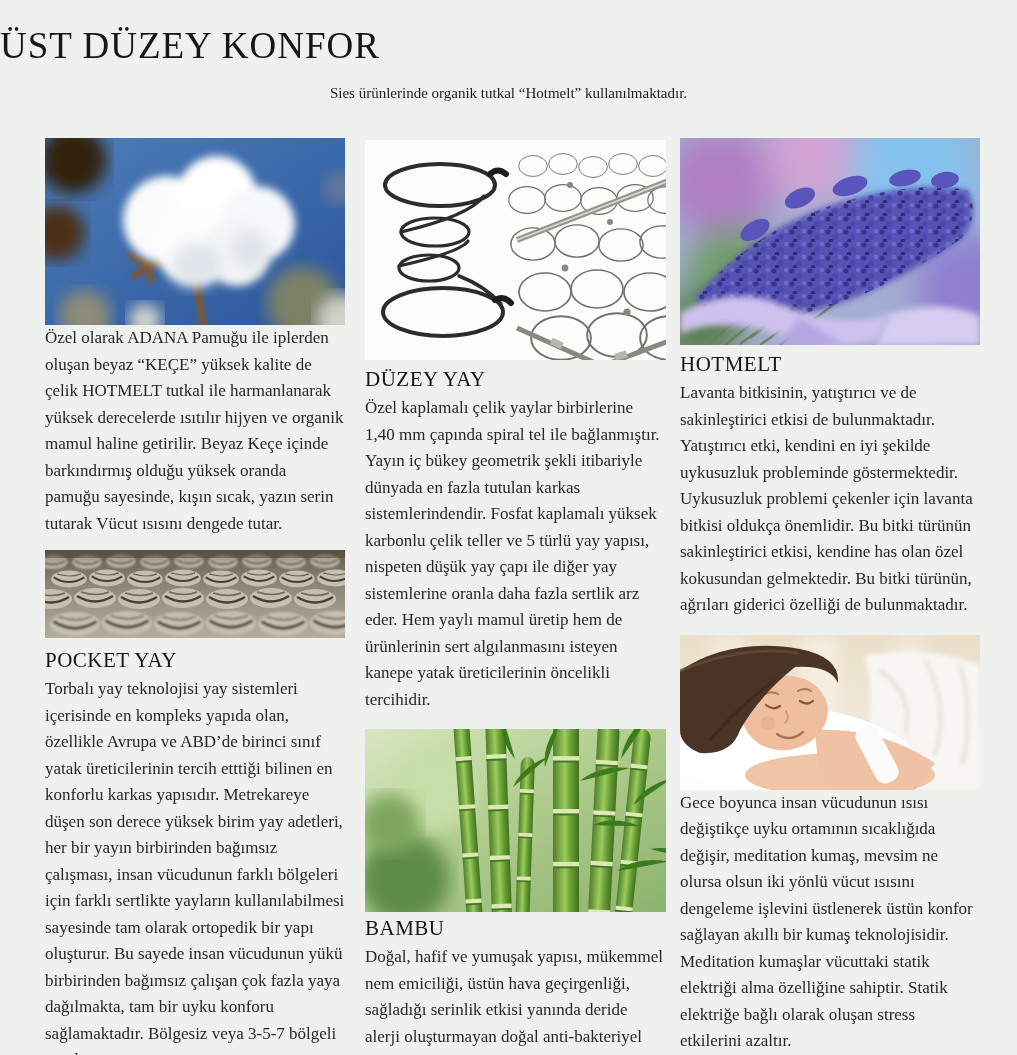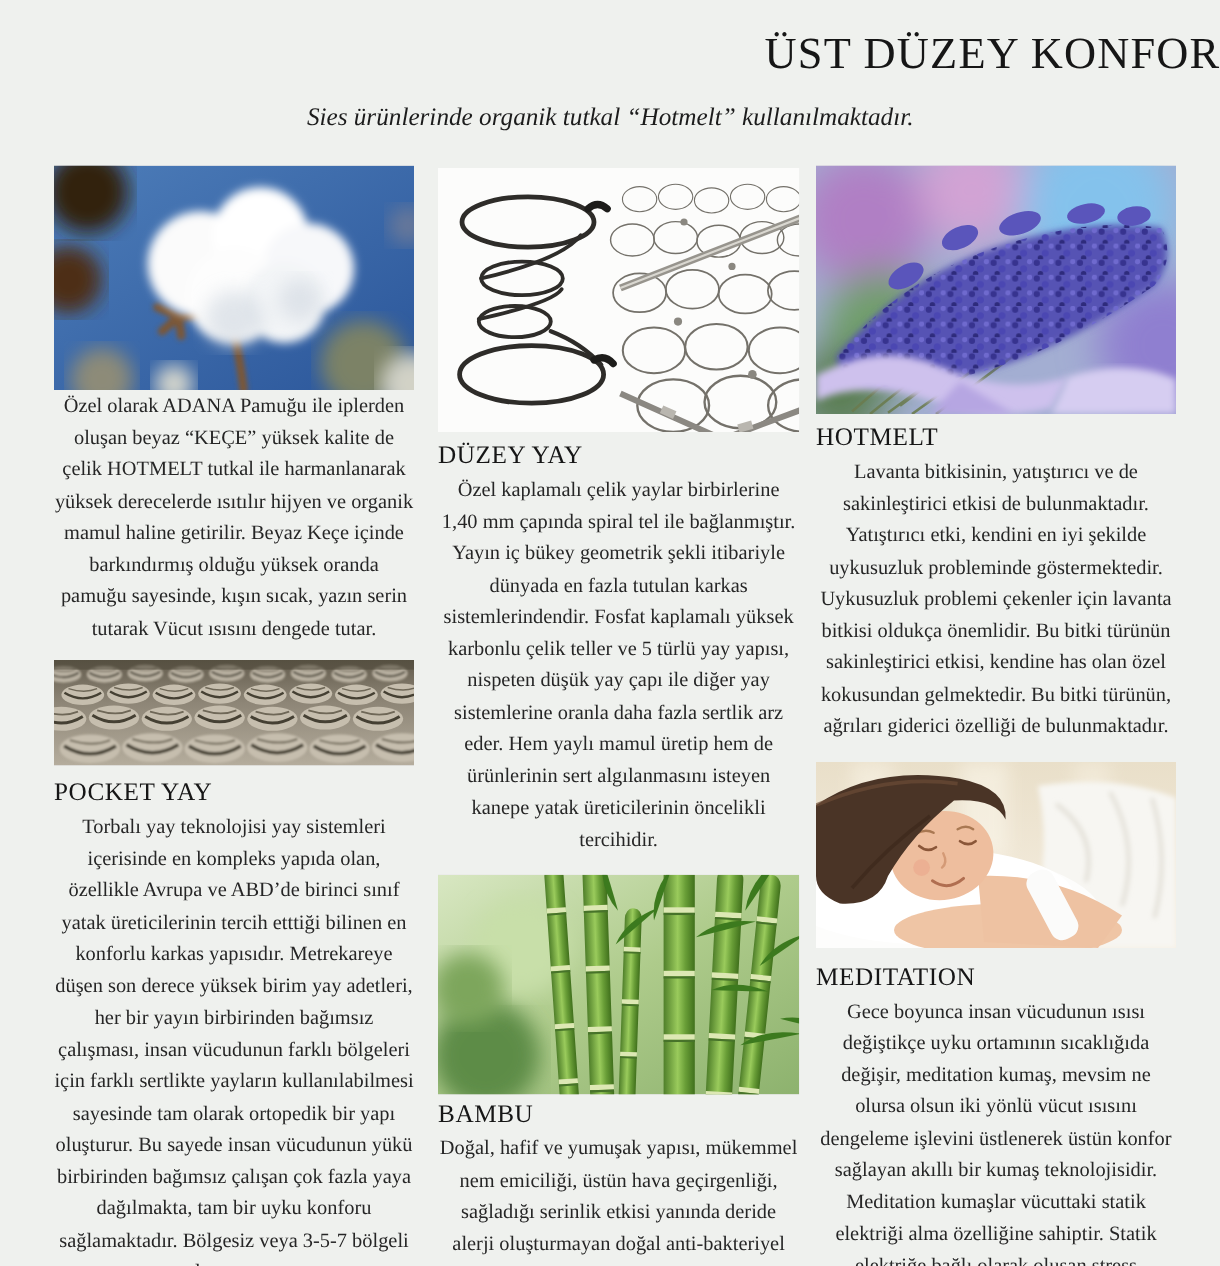--- a/index.html
+++ b/index.html
@@ -5,40 +5,40 @@
   * { margin:0; padding:0; box-sizing:border-box; }
   html,body { background:#eff1ee; }
   .page {
     position:relative; width:1017px; height:1055px; margin:0 auto;
     background:#eff1ee; color:#1f1f1f;
     font-family:"Liberation Serif","DejaVu Serif",serif;
     overflow:hidden;
   }
   .title {
     position:absolute; top:24px; left:0; width:100%;
-    text-align:right; font-size:37px; letter-spacing:1px;
+    text-align:left; font-size:37px; letter-spacing:1px;
     color:#161616; font-weight:400;
   }
   .subtitle {
     position:absolute; top:85px; left:0; width:100%;
-    text-align:center; font-size:21px; color:#1c1c1c;font-style:italic;
+    text-align:center; font-size:15px; color:#1c1c1c;
   }
   .col { position:absolute; width:300px; }
   .col1 { left:45px;  top:138px; }
   .col2 { left:365px; top:140px; width:301px; }
   .col3 { left:680px; top:138px; }
   .fig { width:100%; overflow:hidden; background:#ddd; line-height:0; }
   .fig svg { display:block; }
   h2.sec {
     font-size:21px; font-weight:400; letter-spacing:.5px;
     color:#161616; margin:7px 0 3px 0; line-height:1.2;
   }
   p.body {
     font-size:17px; line-height:26.5px; color:#262626;
-    text-align:center;
+    text-align:left;
   }
   .mt13 { margin-top:13px; }
   .mt16 { margin-top:16px; }
   .mt18 { margin-top:18px; }
 </style>
 </head>
 <body>
 
 <div class="page">
 
@@ -351,17 +351,16 @@
         <path d="M118,56 q7,-4 13,0" stroke="#a97852" stroke-width="2" fill="none" stroke-linecap="round"></path>
         <path d="M106,76 q4,8 -1,12" stroke="#d49a76" stroke-width="2" fill="none" stroke-linecap="round"></path>
         <path d="M98,99 q12,8 24,-2" stroke="#b5705० " stroke-width="0" fill="none"></path>
         <path d="M97,99 q13,9 26,-2" stroke="#b06e50" stroke-width="2.4" fill="none" stroke-linecap="round"></path>
         <circle cx="88" cy="88" r="7" fill="#e8a084" opacity=".45"></circle>
         <path d="M0,36 Q50,2 120,14 Q160,22 158,48 Q150,30 115,32 Q80,60 60,95 Q52,120 20,118 Q0,110 0,95 Z" fill="#4a3426"></path>
         <path d="M0,36 Q60,10 118,18" stroke="#6b4c36" stroke-width="3" fill="none" opacity=".7"></path>
         <path d="M30,105 Q60,70 95,45" stroke="#3a2719" stroke-width="3" fill="none" opacity=".6"></path>
       </svg>
     </div>
-    <h2 class="sec" style="margin-top:12px">MEDITATION</h2>
     <p class="body">Gece boyunca insan vücudunun ısısı değiştikçe uyku ortamının sıcaklığıda değişir, meditation kumaş, mevsim ne olursa olsun iki yönlü vücut ısısını dengeleme işlevini üstlenerek üstün konfor sağlayan akıllı bir kumaş teknolojisidir. Meditation kumaşlar vücuttaki statik elektriği alma özelliğine sahiptir. Statik elektriğe bağlı olarak oluşan stress etkilerini azaltır.</p>
   </div>
 
 </div>
 
 </body></html>

